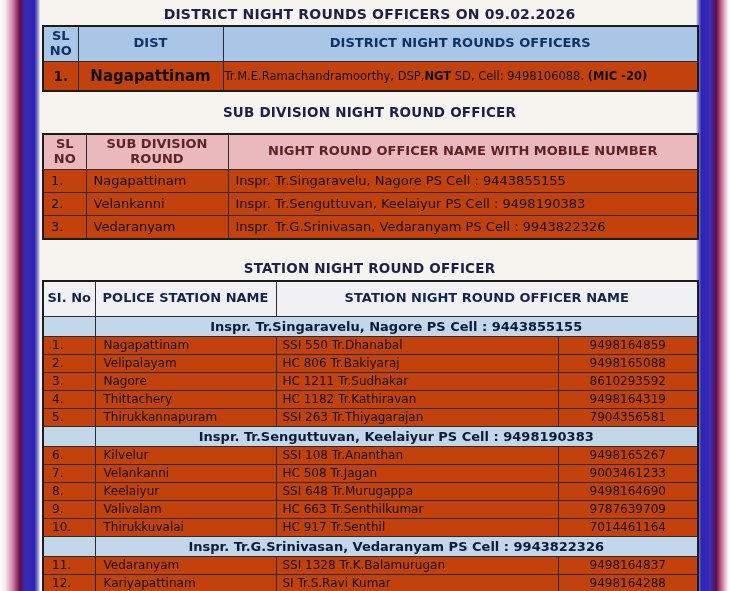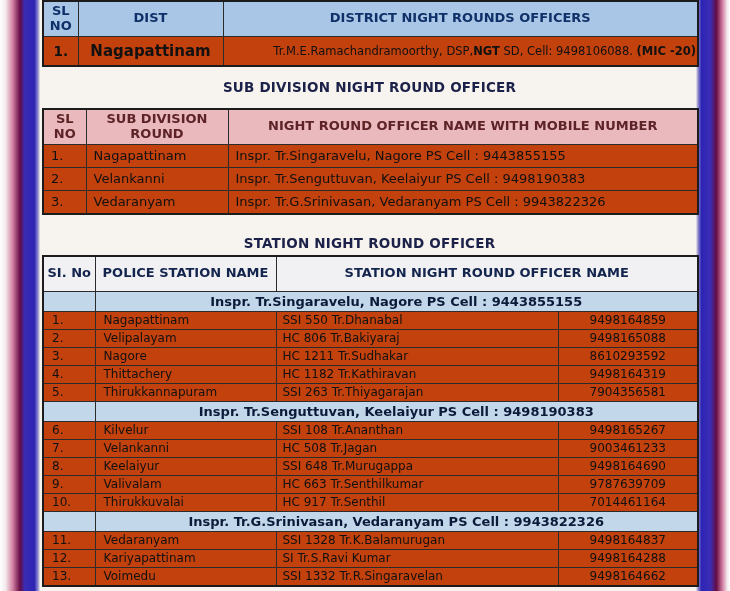--- a/index.html
+++ b/index.html
@@ -34,21 +34,21 @@
   }
   td,th{border:1px solid #2b2b2b;overflow:hidden;}
   td{white-space:nowrap;}
   th{white-space:normal;vertical-align:middle;}
 
   
   .t1 th{background:#a9c6e6;color:#0f3068;font-size:13px;line-height:1.15;padding:2px 1px;}
   .t1 td{height:26px;}
   .t1 .sl{text-align:center;font-weight:bold;font-size:13.5px;}
   .t1 .dist{text-align:center;font-weight:bold;font-size:15px;}
-  .t1 .off{text-align:right;font-size:11.5px;border-radius:6px;}
+  .t1 .off{text-align:left;font-size:11.5px;border-radius:6px;}
   .t1 .off .b{font-weight:bold;}
 
   
   .t2 th{background:#e9b9bd;color:#5d2326;font-size:13px;line-height:1.15;padding:2px 1px;}
   .t2 td{height:20px;font-size:13px;padding-left:7px;}
 
   
   .t3 th{background:#f1f1f3;color:#13244d;font-size:13px;line-height:1.15;padding:2px 1px;height:30px;}
   .t3 td{height:15px;font-size:12px;line-height:15px;}
   .t3 .sl{padding-left:8px;}
@@ -61,20 +61,21 @@
   }
 </style>
 </head>
 <body>
 
 <div class="frame-left"></div>
 <div class="frame-right"></div>
 
 <div class="content">
 
+  <div class="title" id="district-title">DISTRICT NIGHT ROUNDS OFFICERS ON 09.02.2026</div>
 
   <table class="t1">
     <colgroup>
         <col style="width:35px">
         <col style="width:145px">
         <col style="width:475px">
       </colgroup>
     <thead>
       <tr>
         <th>SL NO</th>

